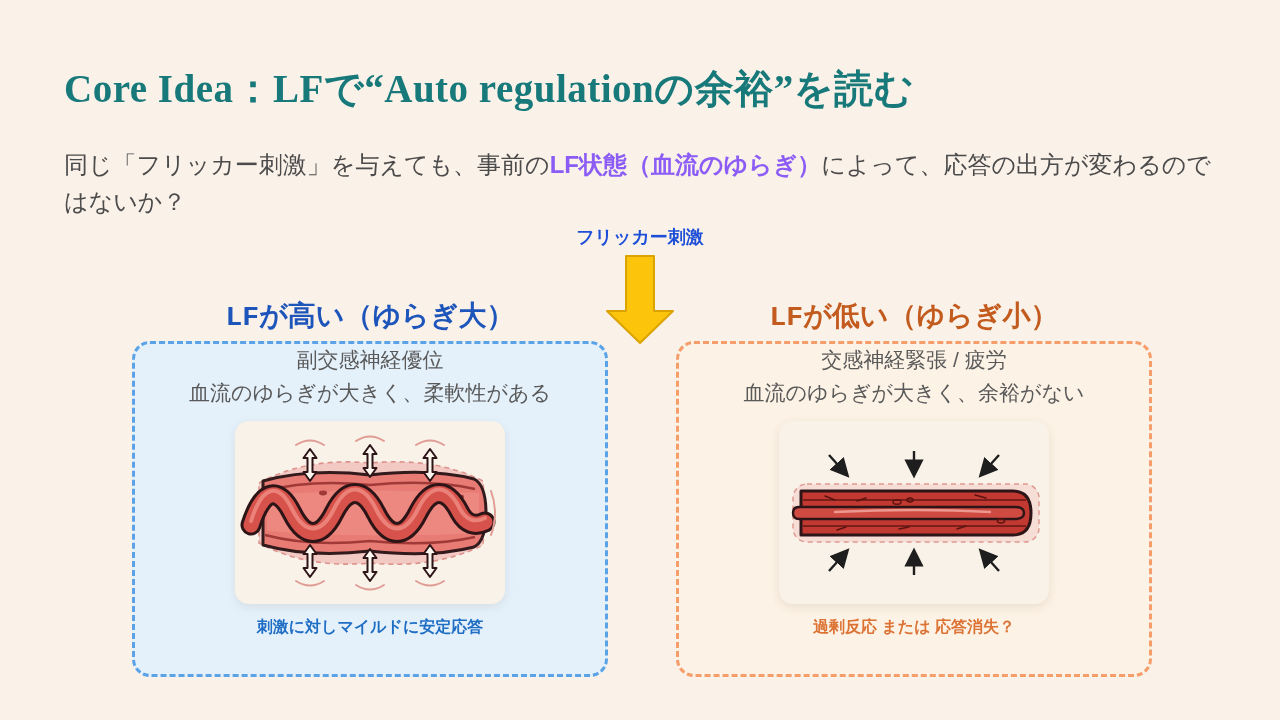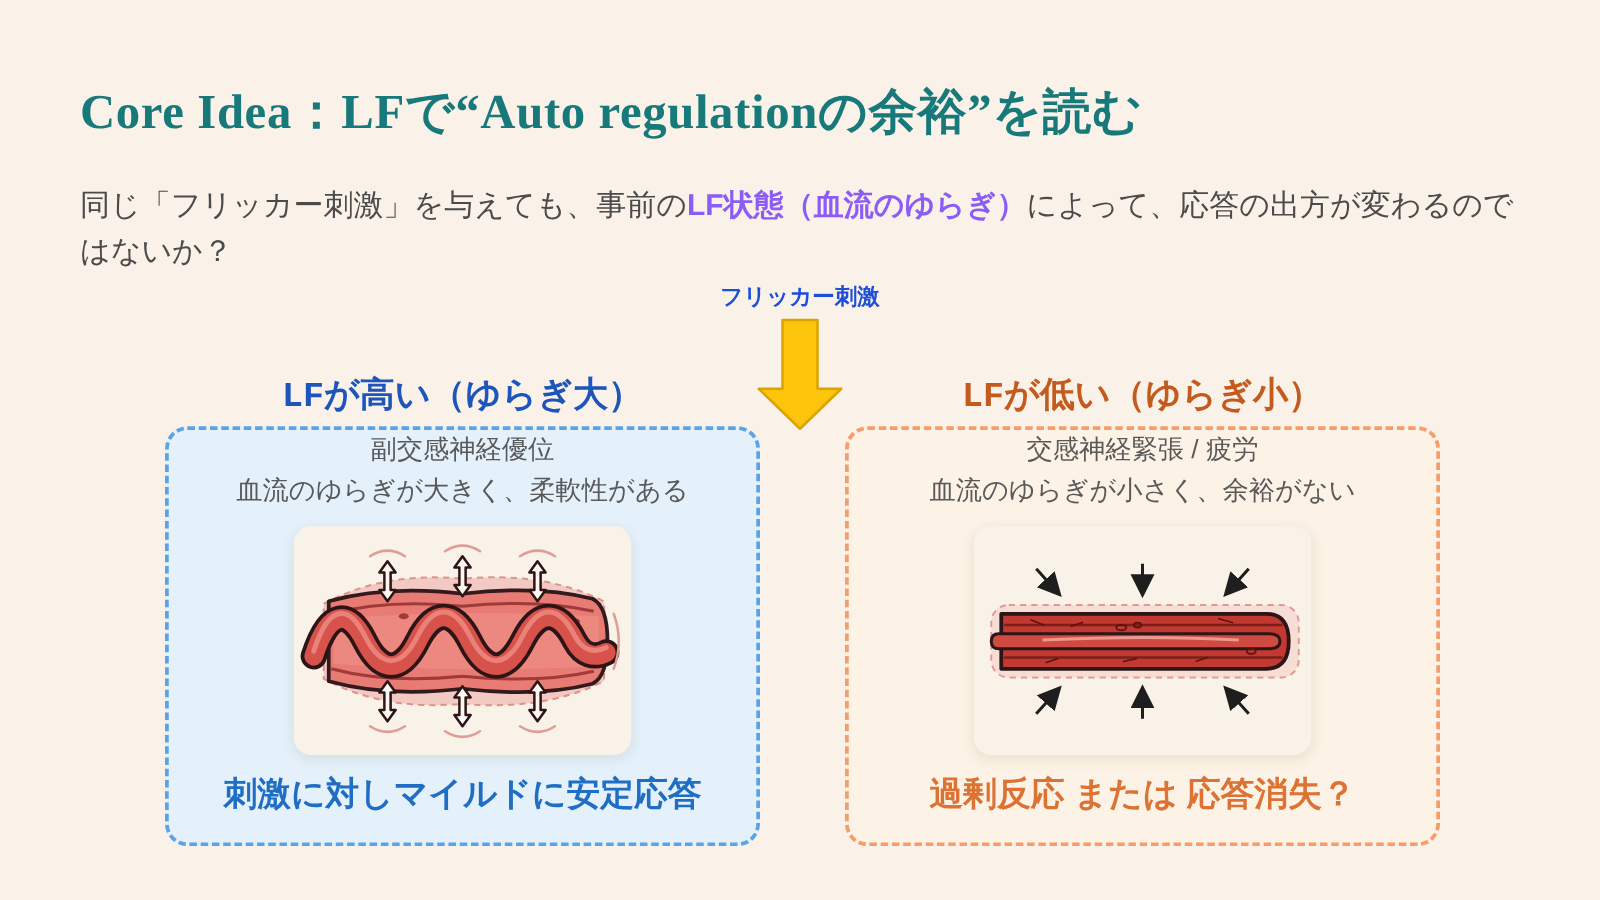--- a/index.html
+++ b/index.html
@@ -39,21 +39,21 @@
   .panel.left-panel{left:132px;border:3px dashed #5ba3e6;background:#e4f1fb;}
   .panel.right-panel{left:676px;border:3px dashed #f59d6b;background:#fcf2e5;}
   .panel-text{
     text-align:center;font-size:21px;line-height:1.55;color:#595959;
   }
   .canvas-card{
     margin-top:12px;width:270px;height:183px;background:#f9f2e8;border-radius:14px;
     box-shadow:0 3px 10px rgba(120,90,60,.13);overflow:hidden;
   }
   .canvas-card svg{display:block;width:270px;height:183px;}
-  .panel-caption{margin-top:13px;font-size:27px;font-weight:700;white-space:nowrap;}
+  .panel-caption{margin-top:13px;font-size:16px;font-weight:700;white-space:nowrap;}
   .panel-caption.left-caption{color:#1f6ec4;}
   .panel-caption.right-caption{color:#dc7334;}
 </style>
 </head>
 <body>
 
 <div class="slide">
 
   <h1 class="title">Core Idea：LFで“Auto regulationの余裕”を読む</h1>
 
@@ -113,21 +113,21 @@
           <path d="M 256 70 Q 264 92 256 114"></path>
         </g>
       </svg>
     </div>
     <div class="panel-caption left-caption">刺激に対しマイルドに安定応答</div>
   </div>
 
   <div class="panel right-panel">
     <div class="panel-text">
       <div>交感神経緊張 / 疲労</div>
-      <div>血流のゆらぎが小さく、余裕がない</div>
+      <div>血流のゆらぎが大きく、余裕がない</div>
     </div>
     <div class="canvas-card">
       <svg viewBox="0 0 270 183">
         <defs>
           <marker id="ahr" markerWidth="9" markerHeight="9" refX="6.5" refY="4" orient="auto">
             <path d="M0,0 L8,4 L0,8 Z" fill="#1e1e1e"></path>
           </marker>
         </defs>
 
         <rect x="14" y="63" width="246" height="58" rx="14" fill="#f6ddd6" stroke="#e09a92" stroke-width="1.5" stroke-dasharray="5 4"></rect>

